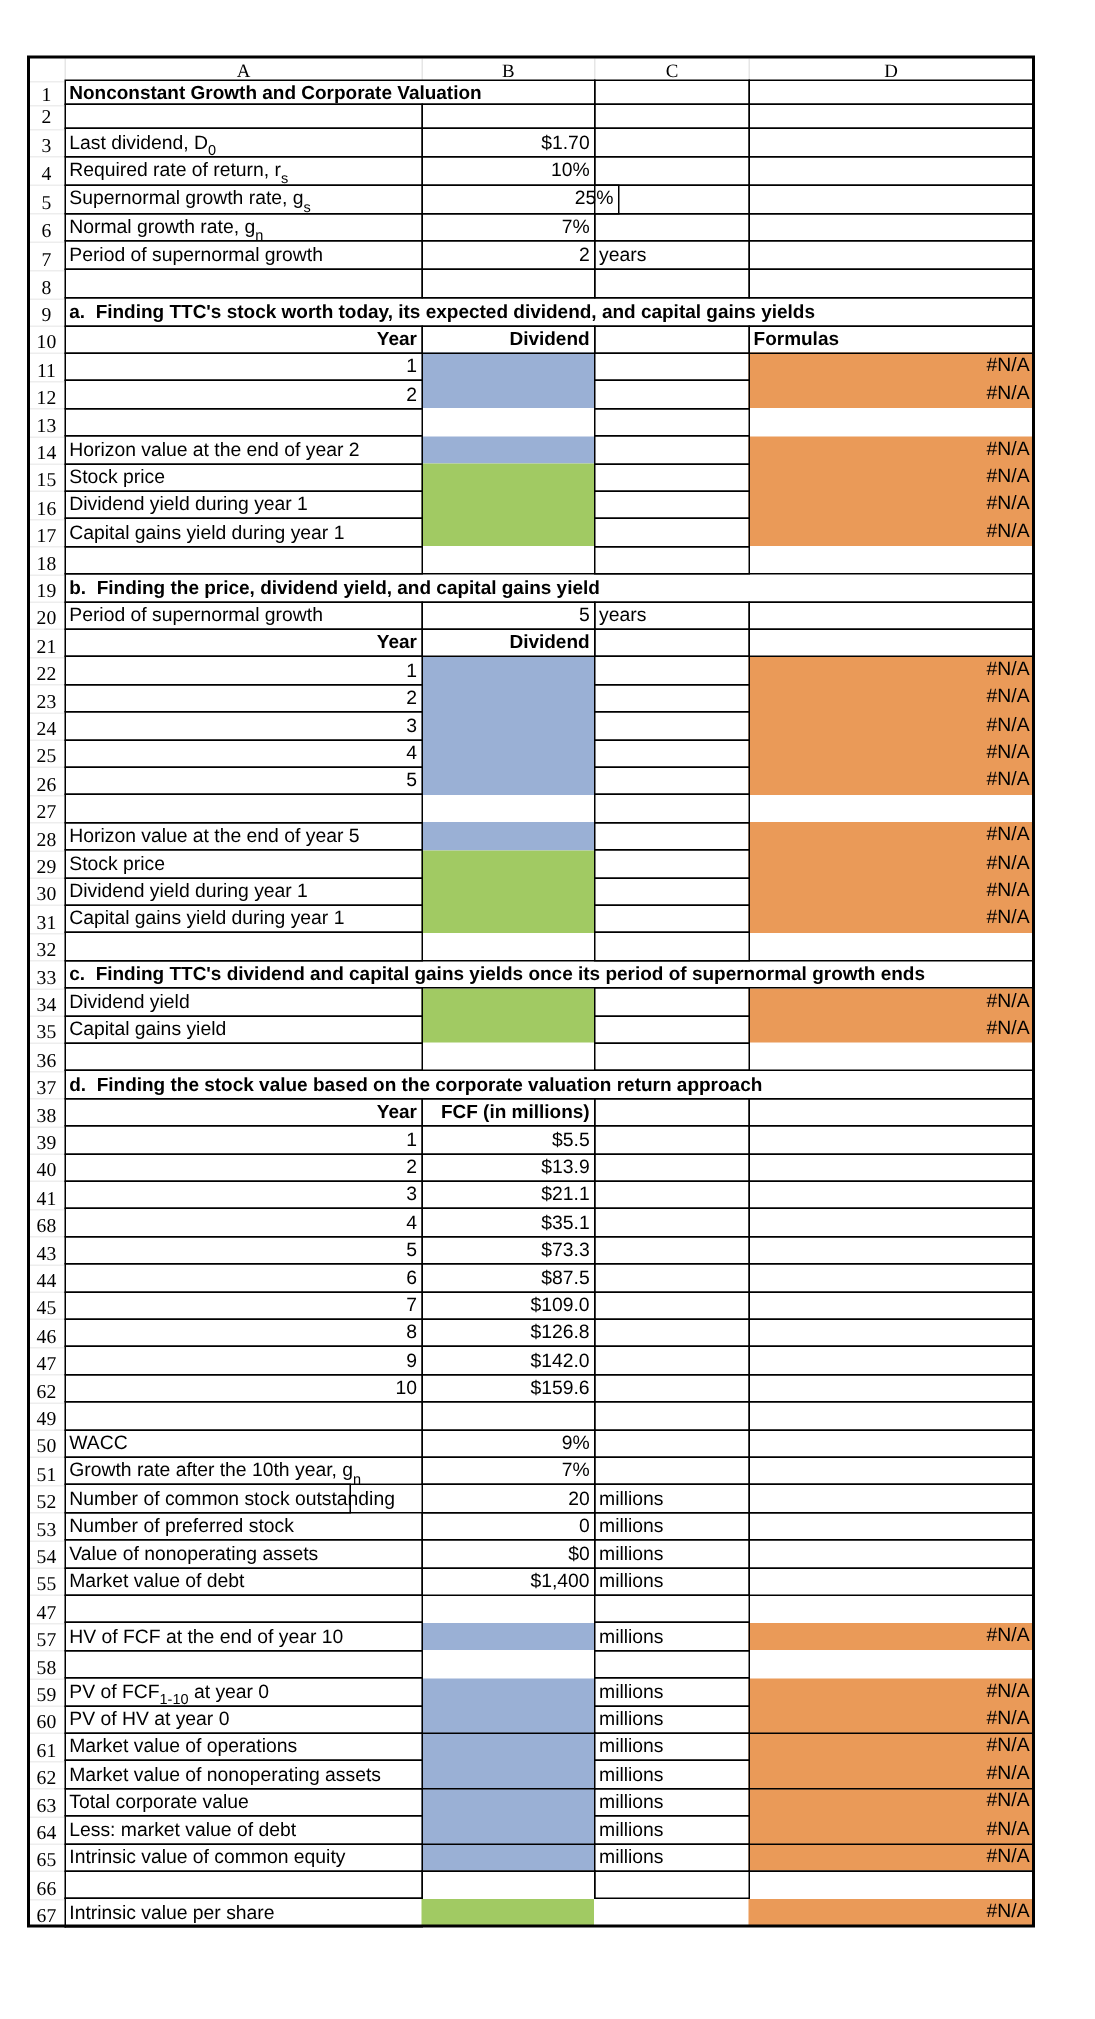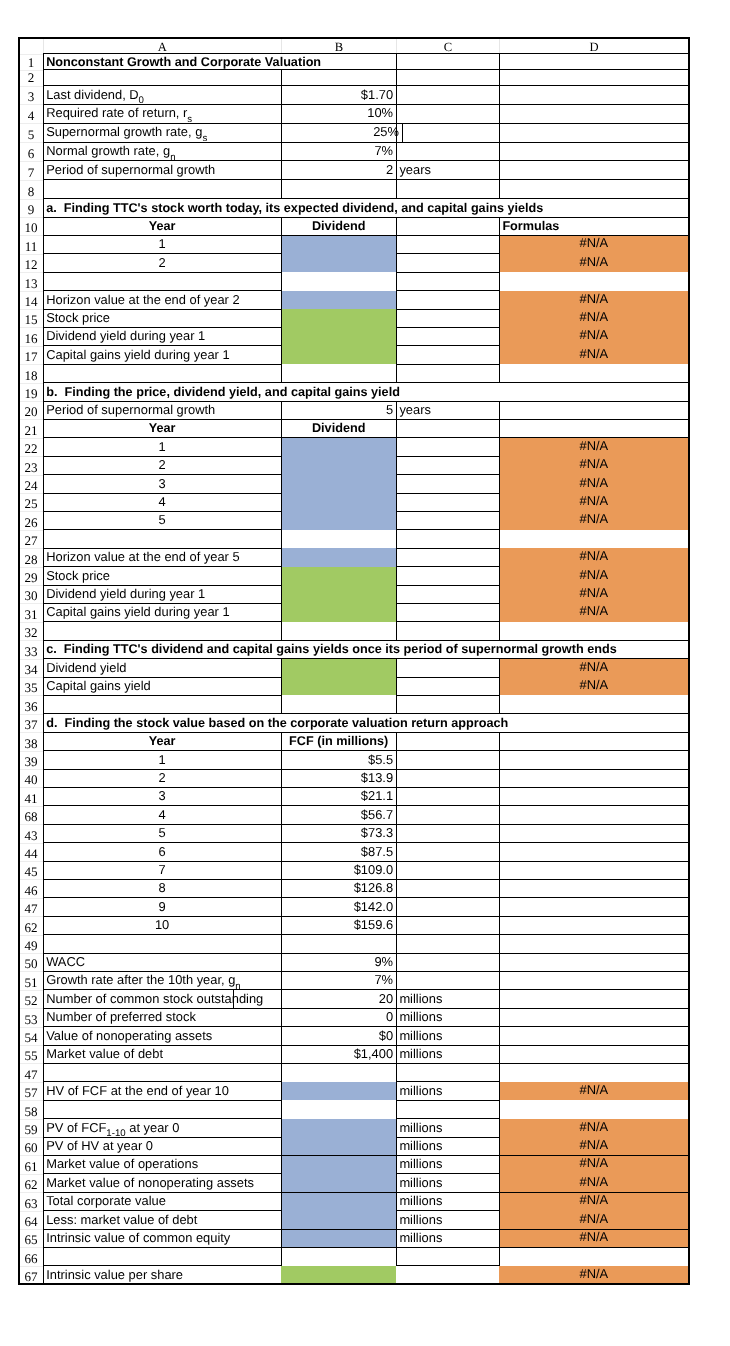--- a/index.html
+++ b/index.html
@@ -10,21 +10,21 @@
 #sheet{position:absolute;left:18.60px;top:37.60px;width:670.20px;height:1246.70px;}
 .colhdr{position:absolute;top:1.20px;height:16.20px;line-height:16.20px;text-align:center;
         font-family:"Liberation Serif",serif;font-size:12.6px;color:#000;}
 .vsep{position:absolute;top:1.00px;width:1px;height:15.20px;background:#E6E6E6;}
 .rnum{position:absolute;left:0;width:24.70px;text-align:center;
       font-family:"Liberation Serif",serif;font-size:13.1px;color:#000;}
 .hsep{position:absolute;left:0;width:24.70px;height:1px;background:#EDEDED;}
 .fill{position:absolute;}
 .cell{position:absolute;box-sizing:border-box;font-size:12.9px;color:#000;white-space:nowrap;}
 .tx{position:absolute;left:2.4px;right:2.9px;top:0.5px;bottom:0.5px;white-space:pre;}
-.ctr>.tx{text-align:center;}
+.ctr>.tx{text-align:right;}
 .rgt>.tx{text-align:right;}
 .bd{border:1px solid #000;}
 .bb{border-bottom:1px solid #000;}
 .bt{border-top:1px solid #000;}
 .nr{border-right:0;}
 .nbb{border-bottom:0;}
 .frame{position:absolute;box-sizing:border-box;border:2px solid #000;z-index:6;}
 sub{font-size:0.75em;line-height:0;vertical-align:baseline;position:relative;top:0.465em;}
 .b{font-weight:bold;font-size:12.66px;}
 
@@ -222,21 +222,21 @@
         <span class="tx" style="line-height:16.85px">Required rate of return, r<sub>s</sub></span>
       </div>
     <div class="cell bd rgt" style="left:262.30px;top:66.35px;width:116.10px;height:19.85px">
         <span class="tx" style="line-height:16.85px">10%</span>
       </div>
     <div class="cell bd" style="left:377.40px;top:66.35px;width:104.00px;height:19.85px"></div>
     <div class="cell bd" style="left:480.40px;top:66.35px;width:190.30px;height:19.85px"></div>
     <div class="cell bd" style="left:24.20px;top:85.20px;width:239.10px;height:19.85px">
         <span class="tx" style="line-height:16.85px">Supernormal growth rate, g<sub>s</sub></span>
       </div>
-    <div class="cell bd rgt" style="left:262.30px;top:85.20px;width:122px;height:19.85px">
+    <div class="cell bd rgt" style="left:262.30px;top:85.20px;width:132px;height:19.85px">
         <span class="tx" style="line-height:16.85px">25%</span>
       </div>
     <div class="cell bd" style="left:377.40px;top:85.20px;width:104.00px;height:19.85px"></div>
     <div class="cell bd" style="left:480.40px;top:85.20px;width:190.30px;height:19.85px"></div>
     <div class="cell bd" style="left:24.20px;top:104.05px;width:239.10px;height:19.85px">
         <span class="tx" style="line-height:16.85px">Normal growth rate, g<sub>n</sub></span>
       </div>
     <div class="cell bd rgt" style="left:262.30px;top:104.05px;width:116.10px;height:19.85px">
         <span class="tx" style="line-height:16.85px">7%</span>
       </div>
@@ -481,21 +481,21 @@
       </div>
     <div class="cell bd rgt" style="left:262.30px;top:749.40px;width:116.10px;height:19.40px">
         <span class="tx" style="line-height:16.40px">$21.1</span>
       </div>
     <div class="cell bd" style="left:377.40px;top:749.40px;width:104.00px;height:19.40px"></div>
     <div class="cell bd" style="left:480.40px;top:749.40px;width:190.30px;height:19.40px"></div>
     <div class="cell bd ctr" style="left:24.20px;top:767.80px;width:239.10px;height:19.40px">
         <span class="tx" style="line-height:16.40px">4</span>
       </div>
     <div class="cell bd rgt" style="left:262.30px;top:767.80px;width:116.10px;height:19.40px">
-        <span class="tx" style="line-height:16.40px">$56.7</span>
+        <span class="tx" style="line-height:16.40px">$35.1</span>
       </div>
     <div class="cell bd" style="left:377.40px;top:767.80px;width:104.00px;height:19.40px"></div>
     <div class="cell bd" style="left:480.40px;top:767.80px;width:190.30px;height:19.40px"></div>
     <div class="cell bd ctr" style="left:24.20px;top:786.20px;width:239.10px;height:19.40px">
         <span class="tx" style="line-height:16.40px">5</span>
       </div>
     <div class="cell bd rgt" style="left:262.30px;top:786.20px;width:116.10px;height:19.40px">
         <span class="tx" style="line-height:16.40px">$73.3</span>
       </div>
     <div class="cell bd" style="left:377.40px;top:786.20px;width:104.00px;height:19.40px"></div>

